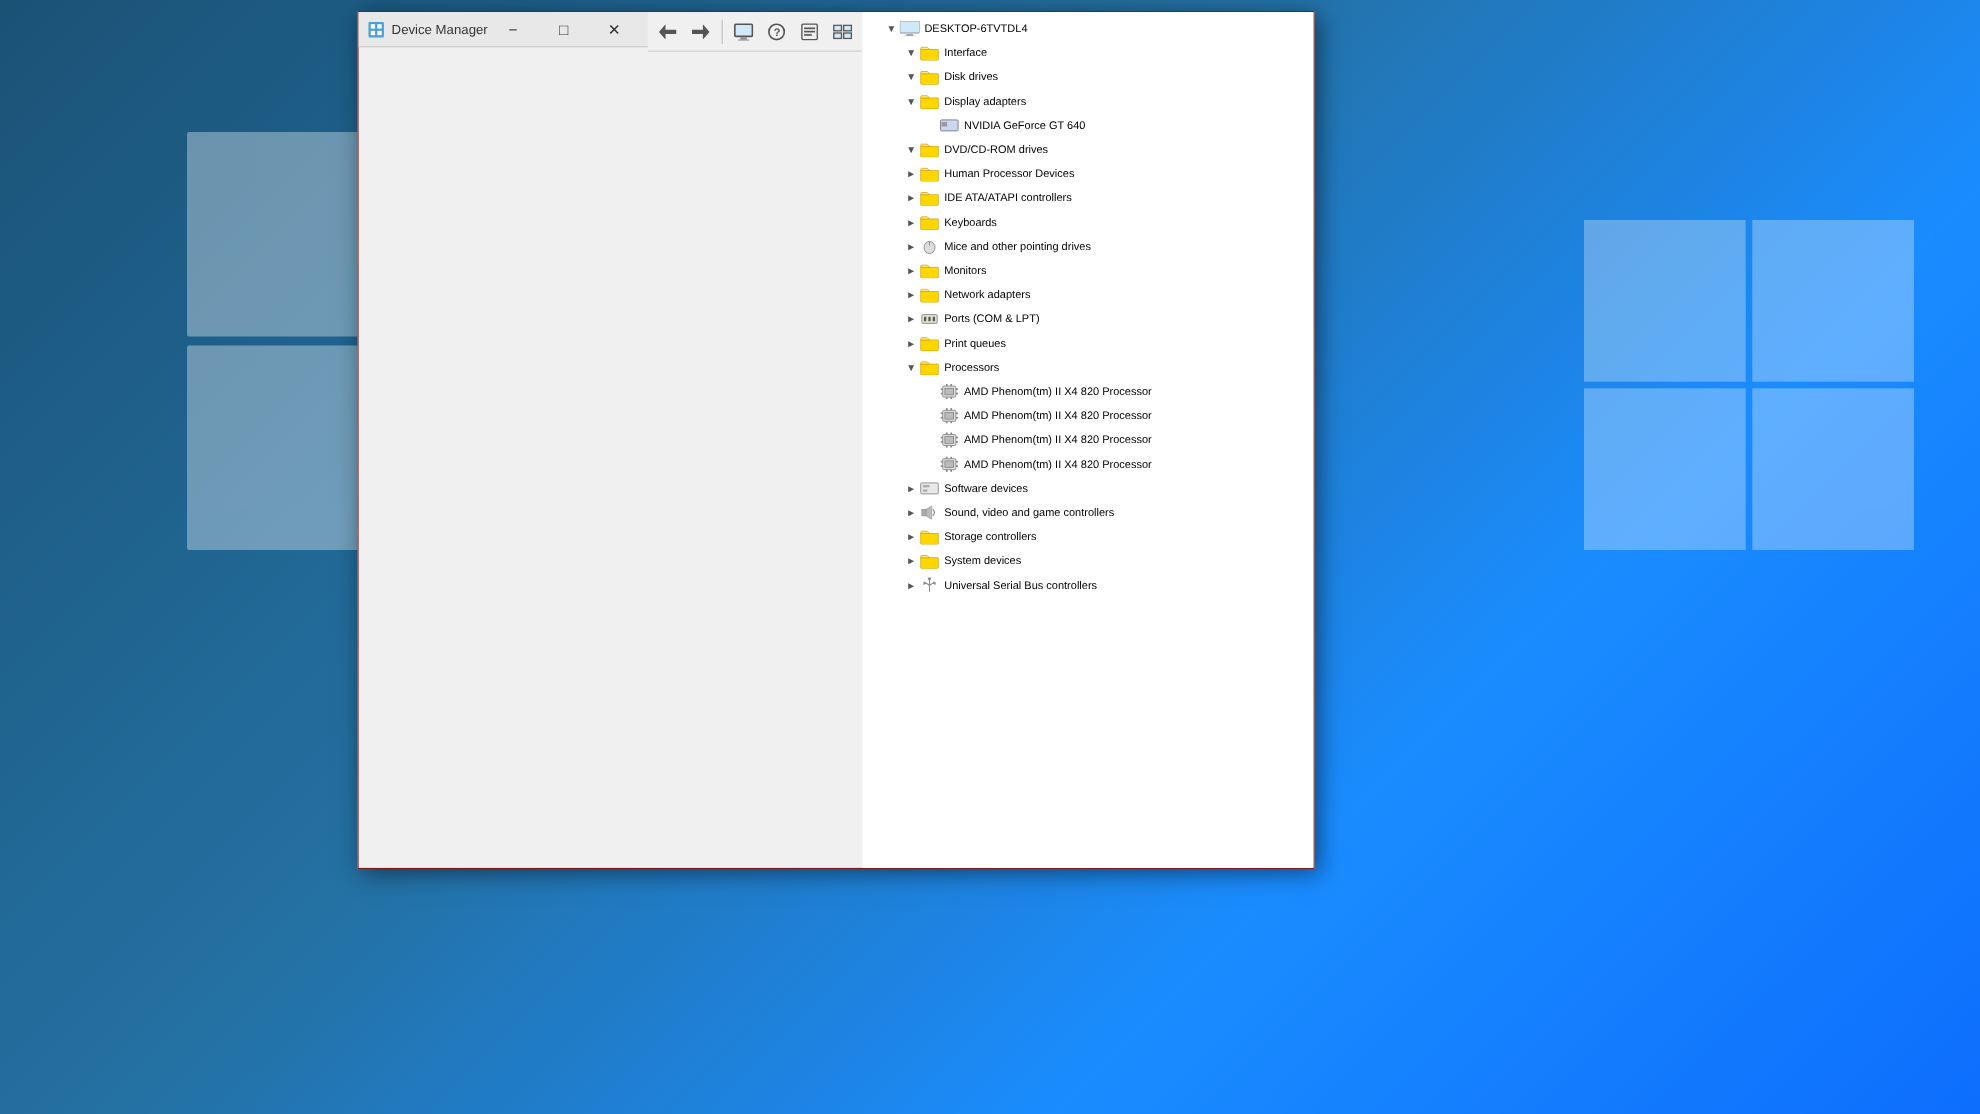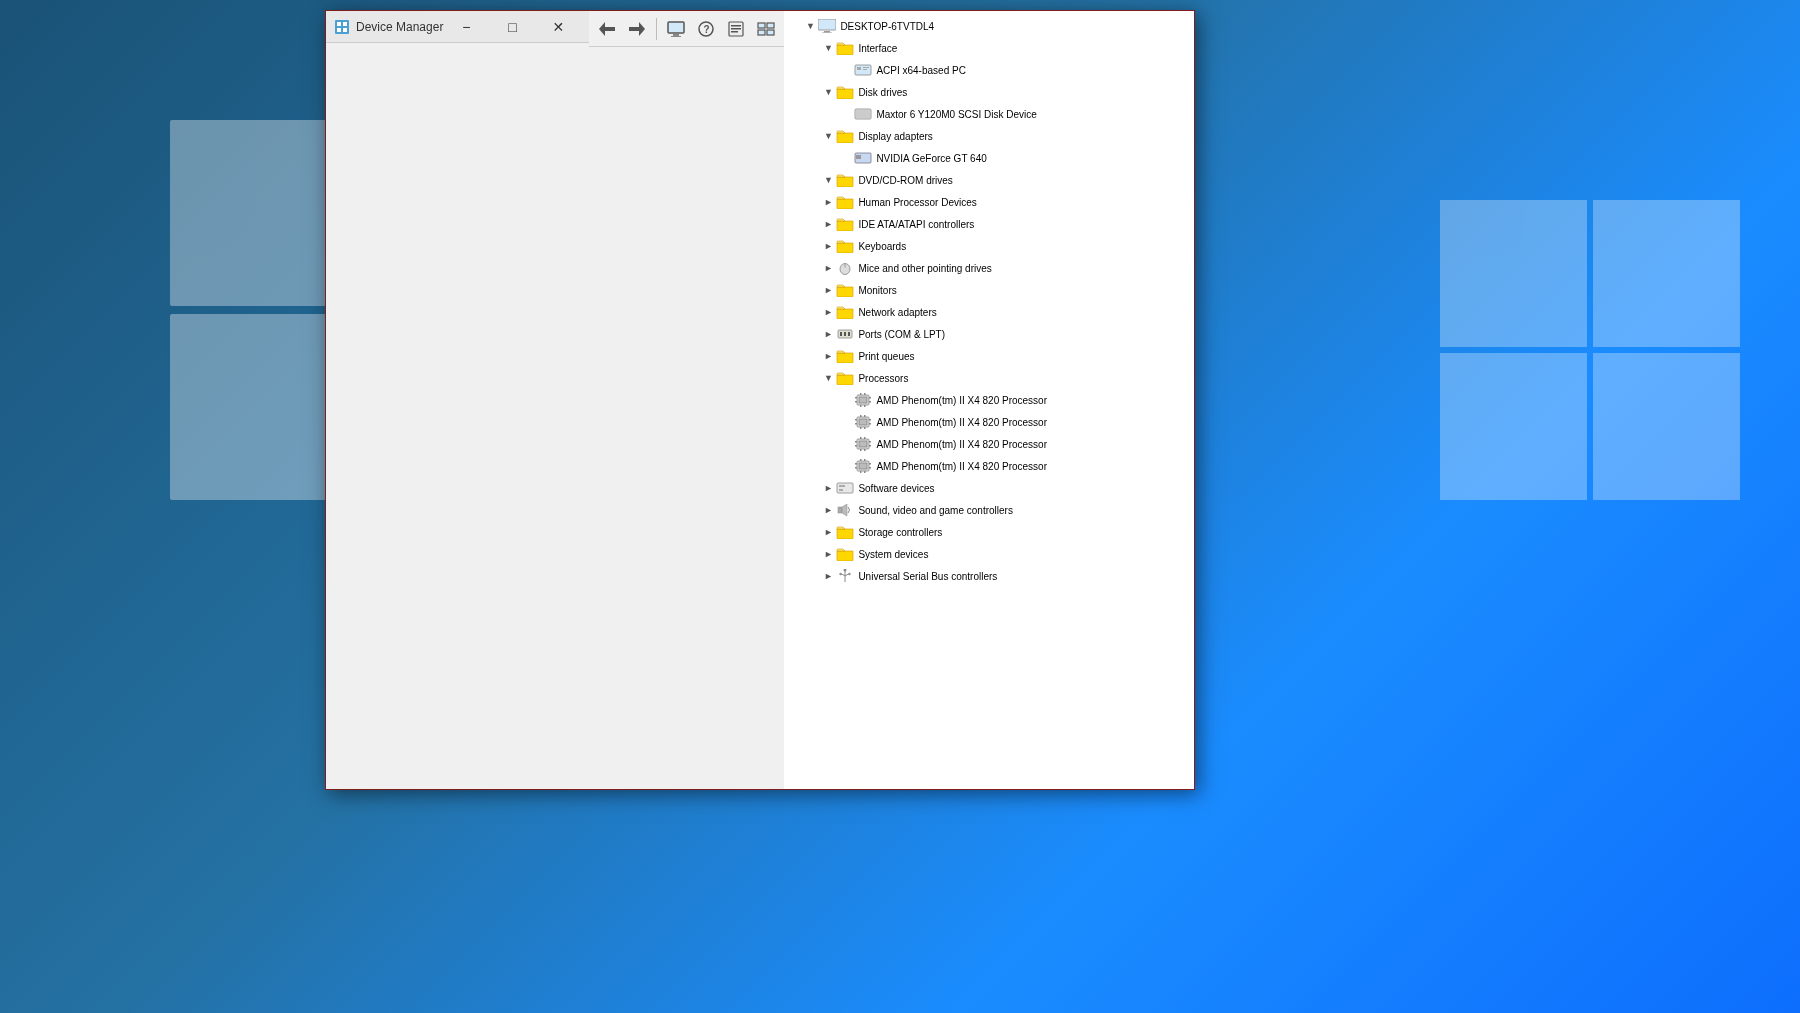--- a/index.html
+++ b/index.html
@@ -318,62 +318,34 @@
         <span class="tree-expand">▼</span>
         <span class="tree-icon">
           <svg width="18" height="14" viewBox="0 0 18 14" fill="none">
             <path d="M1 4h16v9a1 1 0 01-1 1H2a1 1 0 01-1-1V4z" fill="#ffd700" stroke="#cc9900" stroke-width="0.6"></path>
             <path d="M1 4V3a1 1 0 011-1h5l2 2H1z" fill="#ffeb80" stroke="#cc9900" stroke-width="0.6"></path>
           </svg>
         </span>
         <span class="tree-label">Interface</span>
       </div>
 
-      <div class="tree-item">
-        <span class="tree-indent"></span>
-        <span class="tree-indent"></span>
-        <span class="tree-indent"></span>
-        <span class="tree-expand" style="width:16px;"></span>
-        <span class="tree-icon">
-          <svg width="18" height="14" viewBox="0 0 18 14" fill="none">
-            <rect x="1" y="2" width="16" height="10" rx="1" fill="#d0e8f8" stroke="#888" stroke-width="0.8"></rect>
-            <rect x="3" y="4" width="4" height="3" fill="#aaa"></rect>
-            <rect x="9" y="4" width="6" height="1" fill="#aaa"></rect>
-            <rect x="9" y="6" width="4" height="1" fill="#aaa"></rect>
-          </svg>
-        </span>
-        <span class="tree-label">ACPI x64-based PC</span>
-      </div>
 
       <div class="tree-item">
         <span class="tree-indent"></span>
         <span class="tree-indent"></span>
         <span class="tree-expand">▼</span>
         <span class="tree-icon">
           <svg width="18" height="14" viewBox="0 0 18 14" fill="none">
             <path d="M1 4h16v9a1 1 0 01-1 1H2a1 1 0 01-1-1V4z" fill="#ffd700" stroke="#cc9900" stroke-width="0.6"></path>
             <path d="M1 4V3a1 1 0 011-1h5l2 2H1z" fill="#ffeb80" stroke="#cc9900" stroke-width="0.6"></path>
           </svg>
         </span>
         <span class="tree-label">Disk drives</span>
       </div>
 
-      <div class="tree-item">
-        <span class="tree-indent"></span>
-        <span class="tree-indent"></span>
-        <span class="tree-indent"></span>
-        <span class="tree-expand" style="width:16px;"></span>
-        <span class="tree-icon">
-          <svg width="18" height="14" viewBox="0 0 18 14" fill="none">
-            <rect x="1" y="2" width="16" height="10" rx="1" fill="#e8e8e8" stroke="#888" stroke-width="0.8"></rect>
-            <rect x="2" y="3" width="14" height="8" rx="1" fill="#ccc"></rect>
-          </svg>
-        </span>
-        <span class="tree-label">Maxtor 6 Y120M0 SCSI Disk Device</span>
-      </div>
 
       <div class="tree-item">
         <span class="tree-indent"></span>
         <span class="tree-indent"></span>
         <span class="tree-expand">▼</span>
         <span class="tree-icon">
           <svg width="18" height="14" viewBox="0 0 18 14" fill="none">
             <path d="M1 4h16v9a1 1 0 01-1 1H2a1 1 0 01-1-1V4z" fill="#ffd700" stroke="#cc9900" stroke-width="0.6"></path>
             <path d="M1 4V3a1 1 0 011-1h5l2 2H1z" fill="#ffeb80" stroke="#cc9900" stroke-width="0.6"></path>
           </svg>

